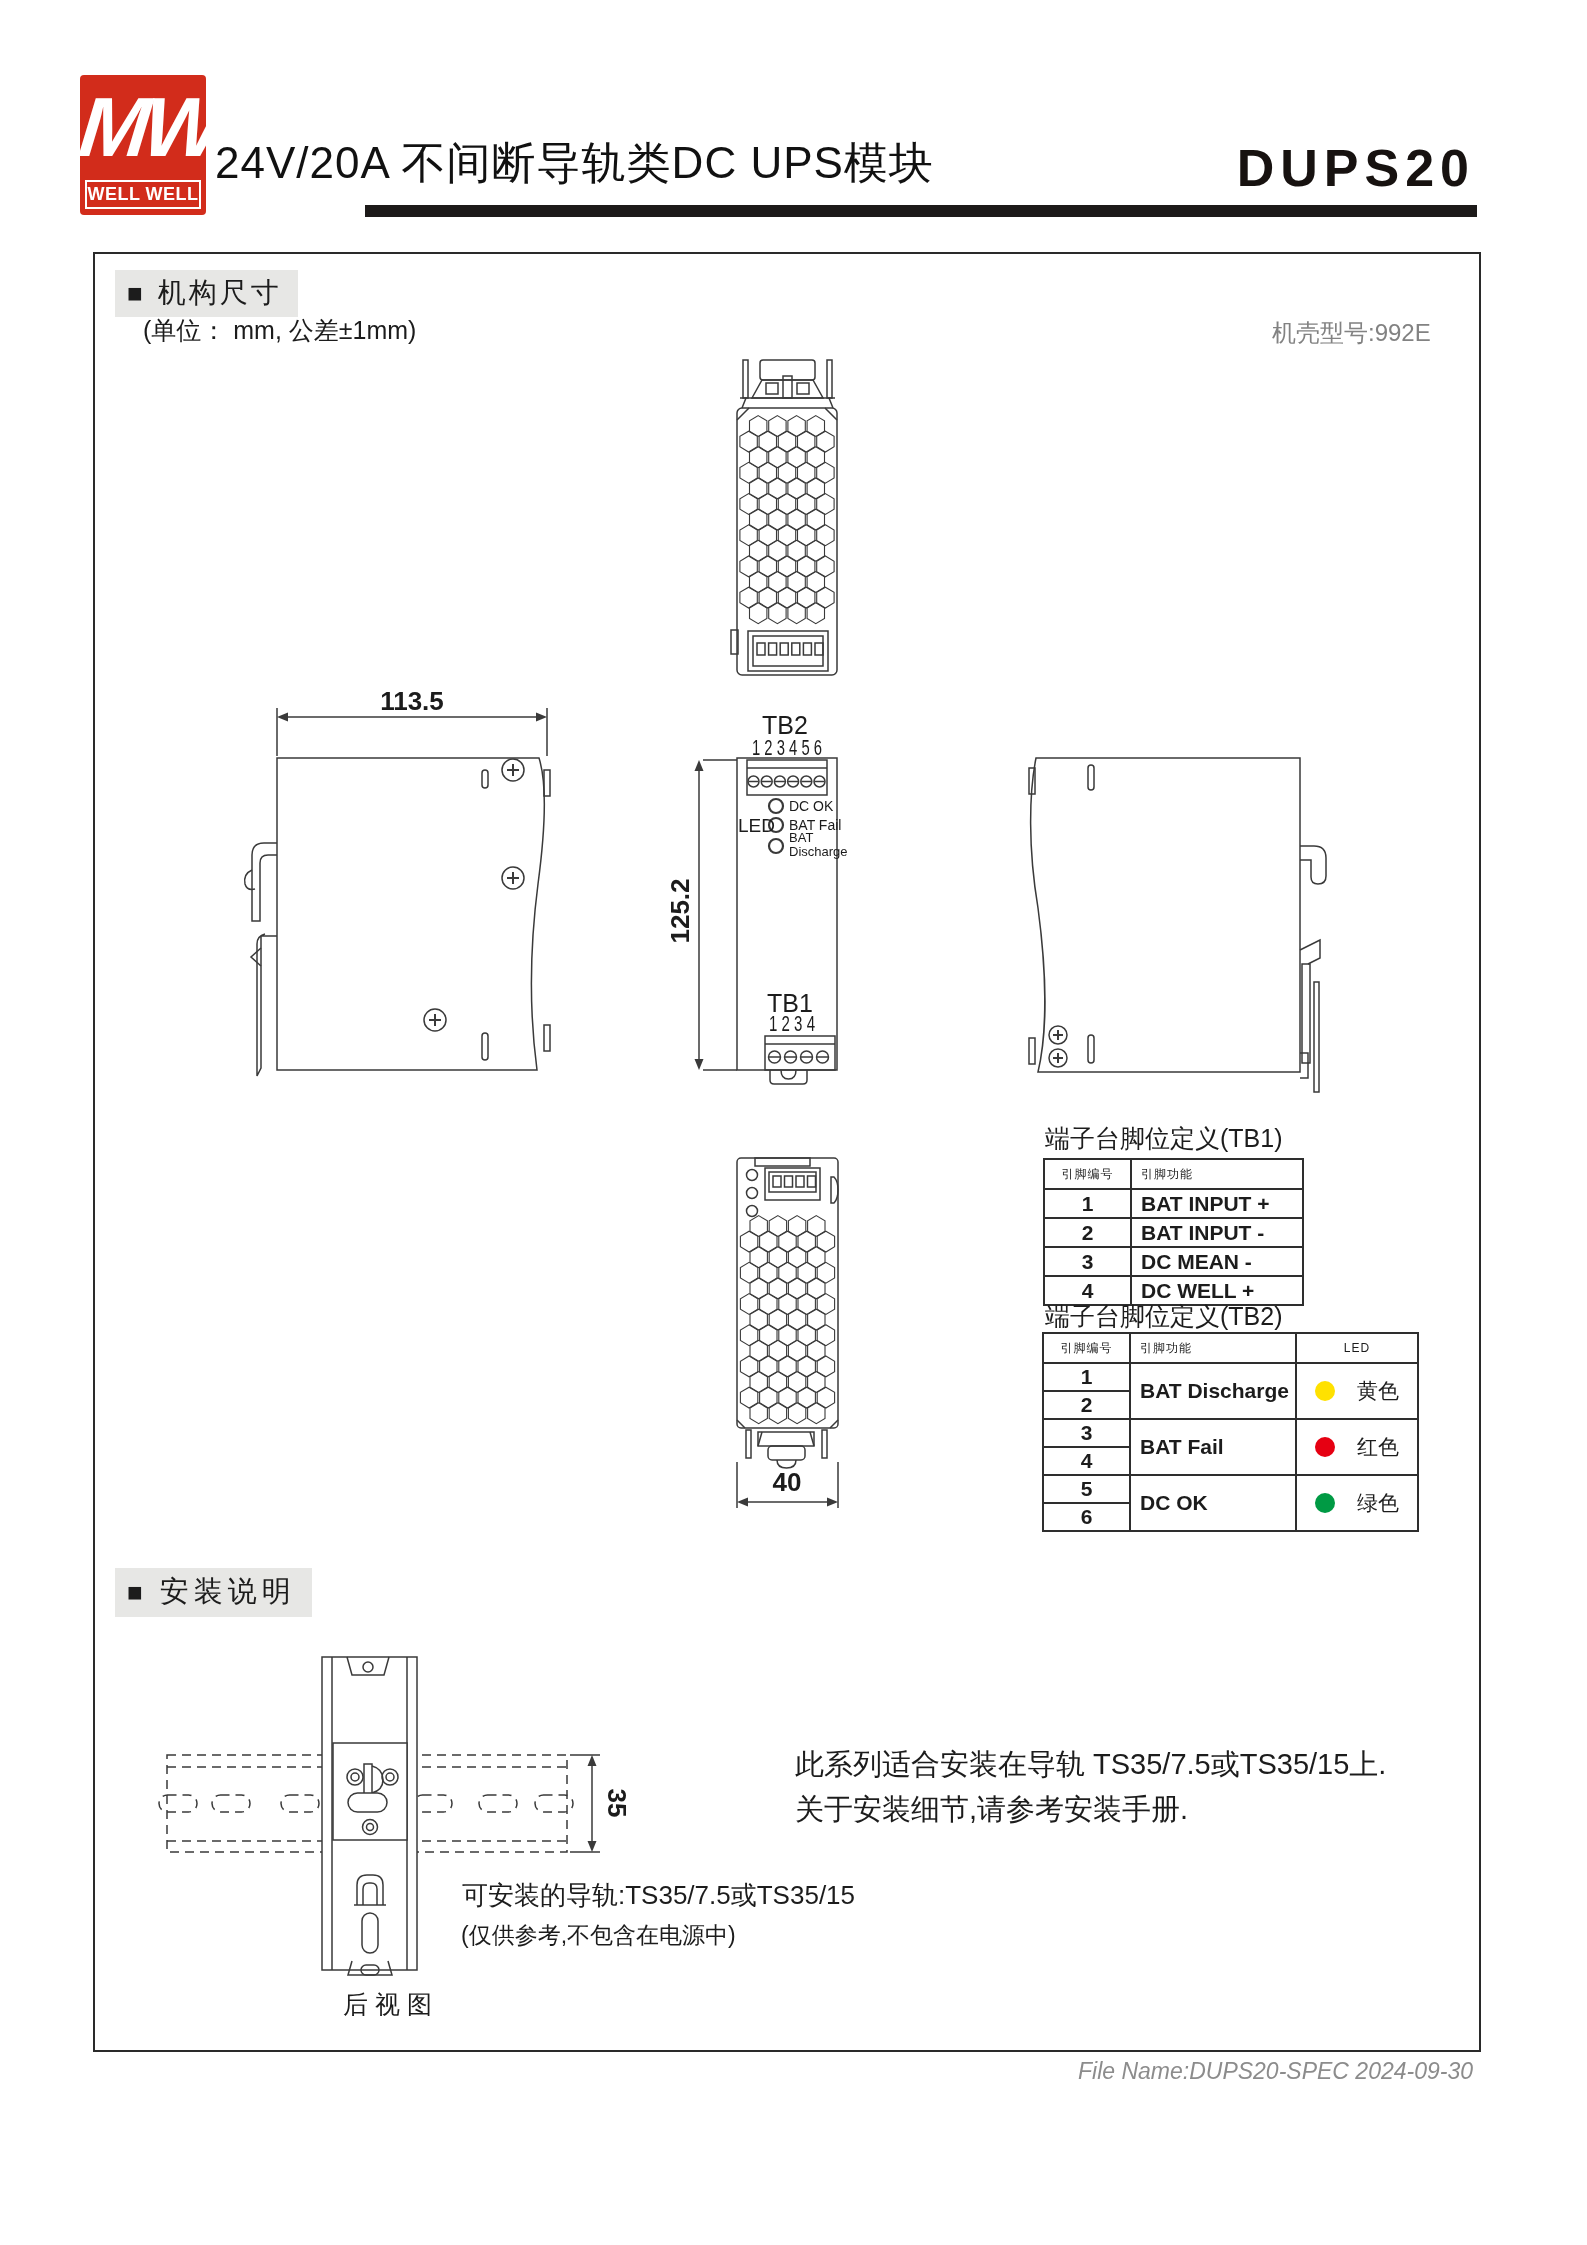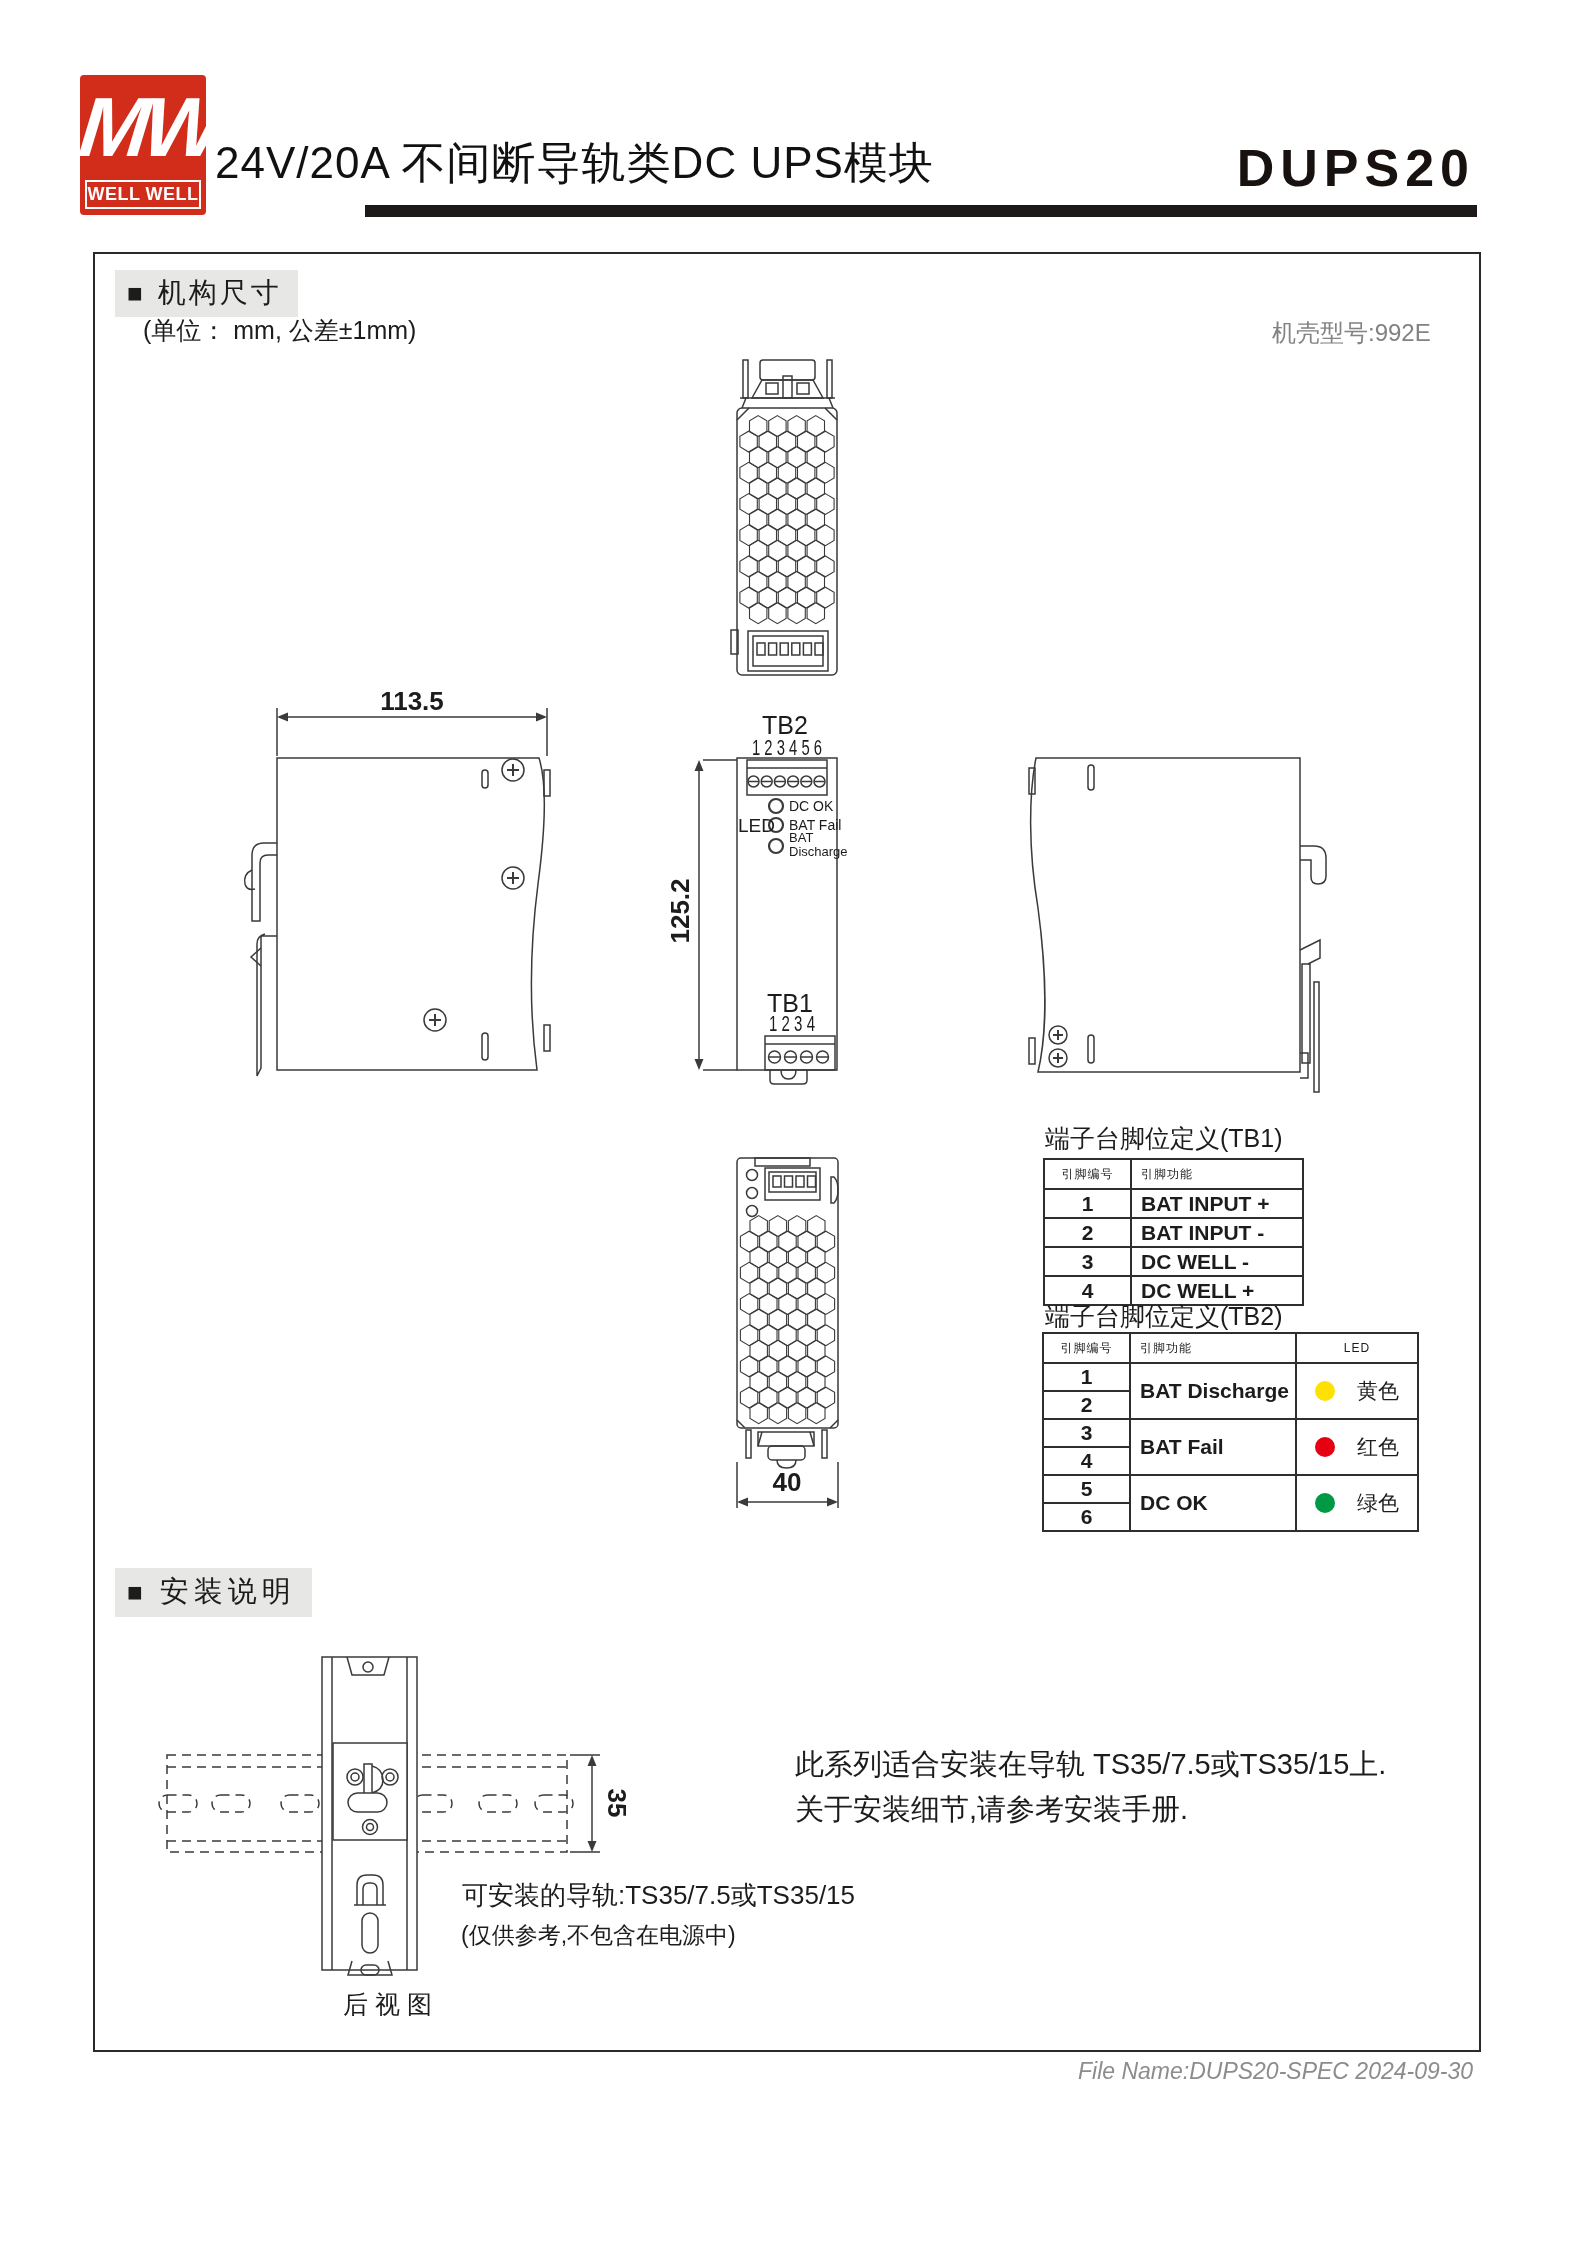--- a/index.html
+++ b/index.html
@@ -339,21 +339,21 @@
     <tr>
           <td>1</td>
           <td class="fn">BAT INPUT +</td>
         </tr>
     <tr>
           <td>2</td>
           <td class="fn">BAT INPUT -</td>
         </tr>
     <tr>
           <td>3</td>
-          <td class="fn">DC WELL -</td>
+          <td class="fn">DC MEAN -</td>
         </tr>
     <tr>
           <td>4</td>
           <td class="fn">DC WELL +</td>
         </tr>
   </tbody>
     </table>
 
   <div class="abs" style="left:1045px;top:1300px;font-size:25px;">端子台脚位定义(TB2)</div>
   <table class="abs spec tb2" style="left:1042px;top:1332px;width:375px;">

